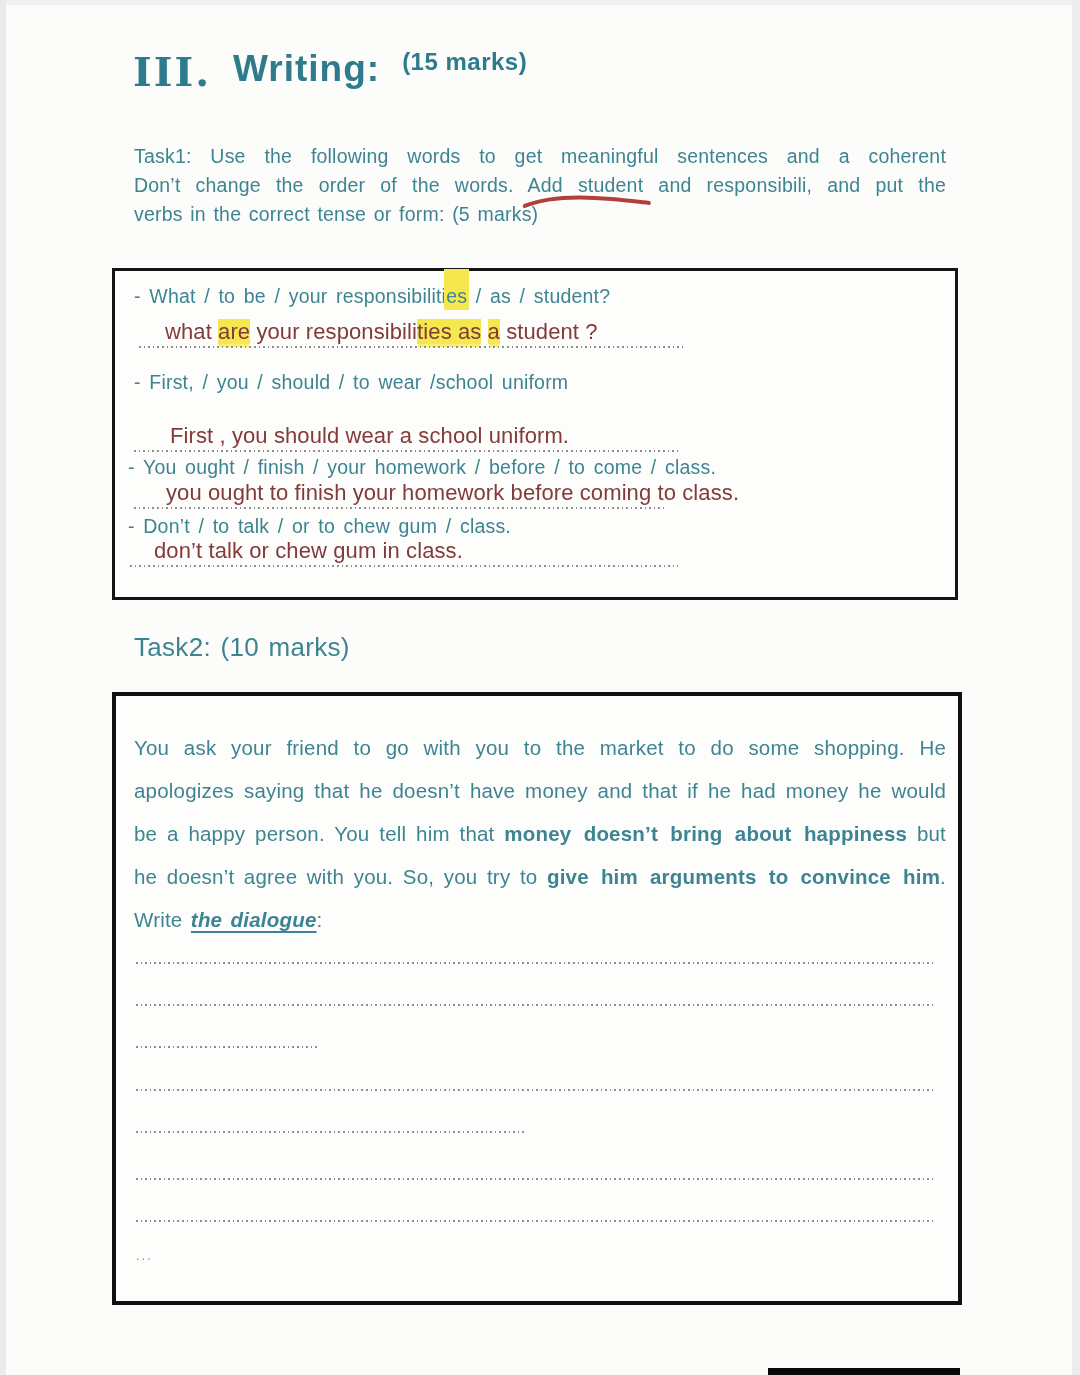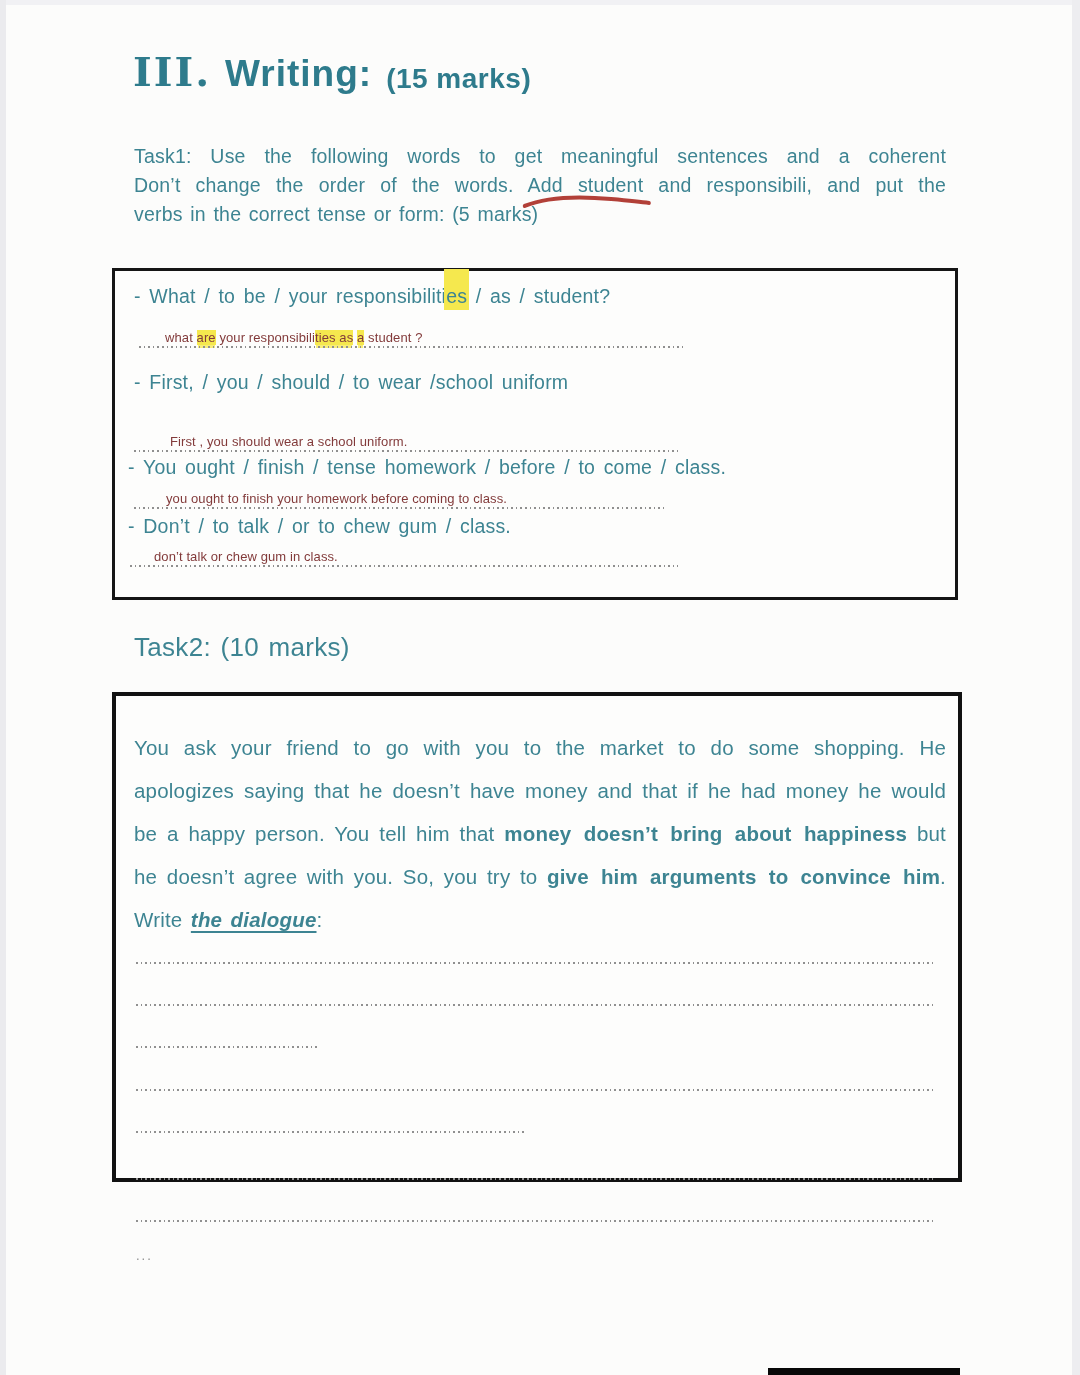--- a/index.html
+++ b/index.html
@@ -6,52 +6,52 @@
   .page {
     position:relative; width:1080px; height:1375px;
     background:#fcfcfb; overflow:hidden;
     font-family:"Liberation Sans", sans-serif;
   }
   .edge-left  { position:absolute; left:0; top:0; width:6px; height:100%; background:#ebebee; }
   .edge-top   { position:absolute; left:0; top:0; width:100%; height:5px; background:#f1f1f4; }
   .edge-right { position:absolute; right:0; top:0; width:8px; height:100%; background:#ededf0; }
 
   
-  .title { position:absolute; left:133px; top:48px; display:flex; align-items:flex-end; gap:14px; color:#2e7b8c; }
+  .title { position:absolute; left:133px; top:48px; display:flex; align-items:flex-start; gap:22px; color:#2e7b8c; }
   .title .roman   { font-family:"DejaVu Serif", serif; font-weight:bold; font-size:40px; letter-spacing:2px; }
   .title .heading { font-weight:bold; font-size:37px; letter-spacing:1px; }
-  .title .marks   { font-weight:bold; font-size:28px; letter-spacing:.5px; }
+  .title .marks   { font-weight:bold; font-size:24px; letter-spacing:.5px; }
 
   
   .instr { position:absolute; left:134px; top:142px; width:812px; color:#3d8492;
            font-size:19.5px; line-height:29px; word-spacing:2px; letter-spacing:.2px; }
   .instr .jline { text-align:justify; text-align-last:justify; }
   .instr .line2 { position:relative; }
   .hint { position:absolute; top:3px; color:#9c3434; font-size:15.5px; font-weight:bold; letter-spacing:.2px; word-spacing:0; }
   .hint.h1 { left:406px; }
   .hint.h2 { left:578px; }
   .uwrap { position:relative; white-space:nowrap; }
   .uwrap svg { position:absolute; left:-6px; bottom:-14px; width:112%; height:16px; overflow:visible; }
 
   
   .box1 { position:absolute; left:112px; top:268px; width:846px; height:332px;
           border:3px solid #151515; background:#fdfdfc; box-sizing:border-box; }
-  .box2 { position:absolute; left:112px; top:692px; width:850px; height:490px;
+  .box2 { position:absolute; left:112px; top:692px; width:850px; height:613px;
           border:4px solid #111; background:#fdfdfc; box-sizing:border-box; }
 
   .q { position:absolute; color:#3d8492; font-size:19.5px; letter-spacing:.2px; word-spacing:3px; white-space:nowrap; }
 
   .hl { background:#f5e84e; box-shadow:0 4px 0 -1px rgba(245,232,78,.75); }
   .hl-tall { position:relative; z-index:0; }
   .hl-tall::before { content:""; position:absolute; left:-2px; right:-2px; top:-16px; bottom:-3px;
                      background:#f5e84e; z-index:-1; }
 
   .answer-row { position:absolute; height:27px; }
   .answer-row .a-text { position:absolute; bottom:3px; white-space:nowrap;
-                        color:#823a3a; font-size:13px; letter-spacing:.1px; }
+                        color:#823a3a; font-size:22px; letter-spacing:.1px; }
   .dotline { position:absolute; left:0; bottom:0; height:2px; width:100%;
              background-image:repeating-linear-gradient(to right, #8f8f8f 0 1.6px, transparent 1.6px 4.6px); }
 
   
   .task2-heading { position:absolute; left:134px; top:632px; color:#3d8492; font-size:26px; letter-spacing:.3px; word-spacing:2px; }
   .prompt { position:absolute; left:18px; top:30px; width:812px; color:#3d8492;
             font-size:20.5px; line-height:43px; text-align:justify; word-spacing:2.5px; letter-spacing:.2px; }
   .prompt .b  { font-weight:bold; word-spacing:5px; }
   .prompt .biu { font-weight:bold; font-style:italic; text-decoration:underline; text-underline-offset:4px; }
   .dlx { position:absolute; height:2px;
@@ -96,21 +96,21 @@
       </span>
       <span class="dotline"></span>
     </div>
 
     <div class="q" style="left:19px; top:100px;">-  First, / you / should / to wear /school uniform</div>
     <div class="answer-row" style="left:19px; top:134px; width:546px;margin-top:20px;">
       <span class="a-text" style="left:36px;">First , you should wear a school uniform.</span>
       <span class="dotline"></span>
     </div>
 
-    <div class="q" style="left:13px; top:185px;">- You ought / finish / tense homework / before / to come / class.</div>
+    <div class="q" style="left:13px; top:185px;">- You ought / finish / your homework / before / to come / class.</div>
     <div class="answer-row" style="left:19px; top:211px; width:530px;text-align:center;">
       <span class="a-text" style="left:32px;">you ought to finish your homework before coming to class.</span>
       <span class="dotline"></span>
     </div>
 
     <div class="q" style="left:13px; top:244px;">- Don’t / to talk / or to chew gum / class.</div>
     <div class="answer-row" style="left:15px; top:269px; width:548px;">
       <span class="a-text" style="left:24px;">don’t talk or chew gum in class.</span>
       <span class="dotline"></span>
     </div>

